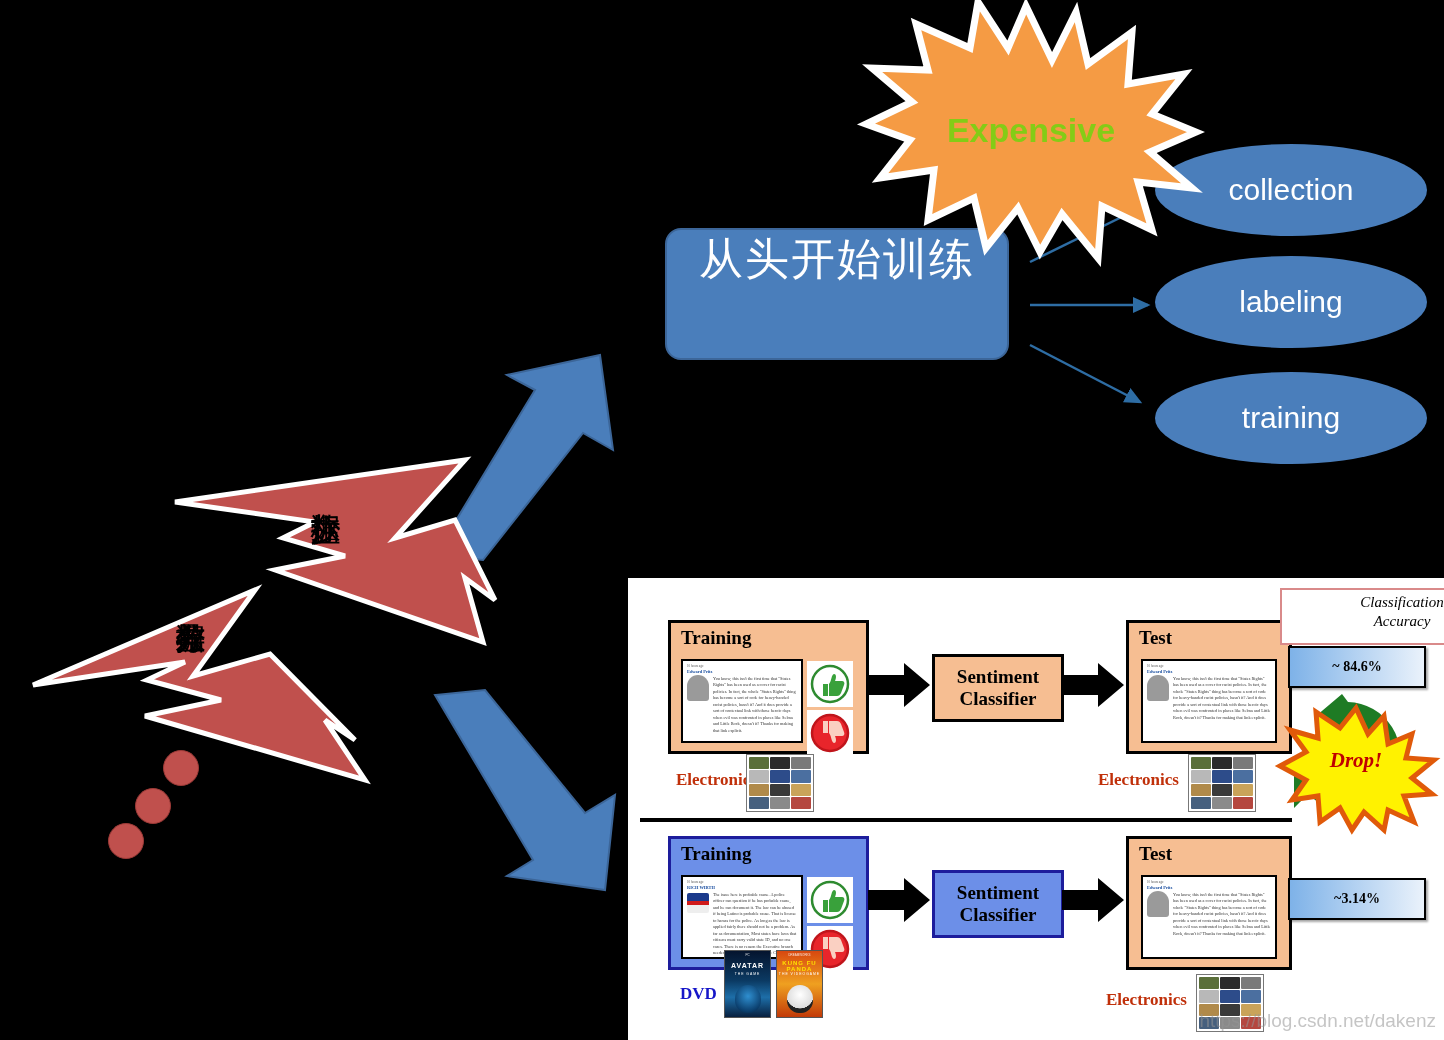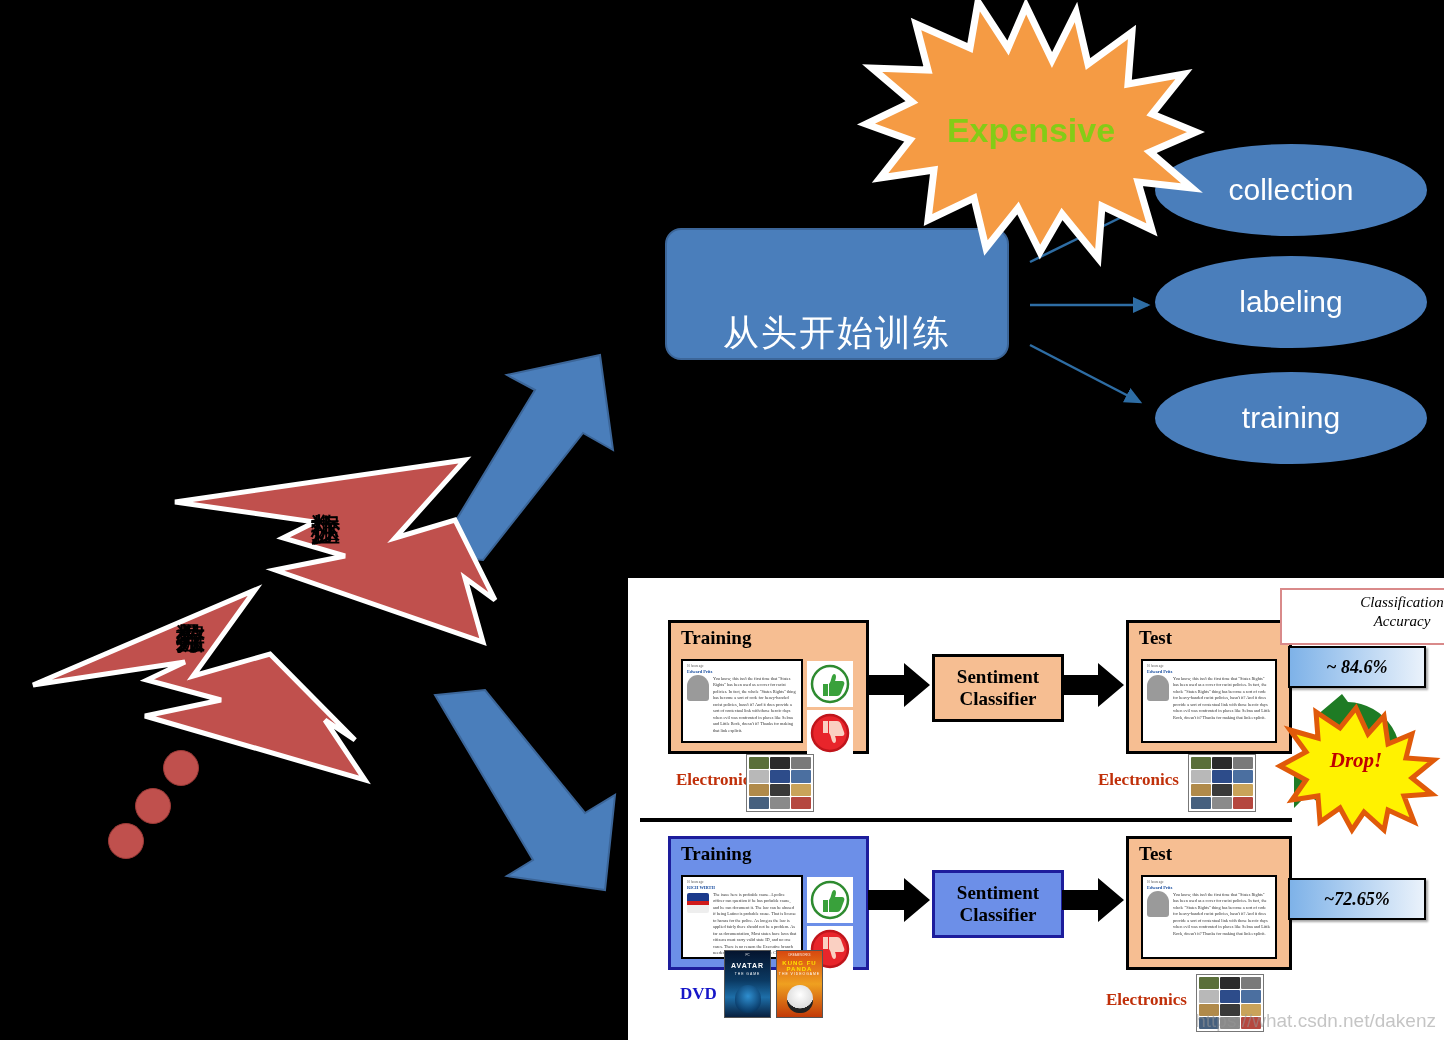--- a/index.html
+++ b/index.html
@@ -11,22 +11,22 @@
   #stage{position:absolute;left:0;top:0;width:1444px;height:1040px;background:#000;}
 
   
   .abs{position:absolute;}
 
   
   .scratch-box{
     left:665px;top:228px;width:340px;height:128px;
     background:#4A7EBB;border:2px solid #3C6699;border-radius:16px;
     box-shadow:3px 3px 5px rgba(0,0,0,.55);
-    display:flex;align-items:flex-end;justify-content:center;
-    color:#fff;font-size:36px;letter-spacing:2px;
+    display:flex;align-items:flex-start;justify-content:center;
+    color:#fff;font-size:44px;letter-spacing:2px;
     font-family:"DejaVu Sans","Liberation Sans",sans-serif;
     z-index:4;
   }
 
   
   .starburst{
     left:866px;top:2px;width:330px;height:256px;z-index:6;
   }
   .starburst svg{display:block;width:100%;height:100%;overflow:visible;}
   .star-label{
@@ -159,24 +159,23 @@
 
   
   .acc-header{
     position:absolute;border:2px solid #D98A8A;background:#fff;
     font-family:"Liberation Serif", serif;font-style:italic;font-size:15px;color:#000;
     text-align:center;line-height:1.25;padding-top:3px;
   }
   .acc-box{
     position:absolute;border:2px solid #000;
     background:linear-gradient(90deg,#7EB2E8,#EAF2FB);
-    font-family:"Liberation Serif", serif;font-weight:bold;font-size:18px;color:#000;
+    font-family:"Liberation Serif", serif;font-weight:bold;font-size:14px;color:#000;
     display:flex;align-items:center;justify-content:center;
     box-shadow:2px 2px 2px rgba(0,0,0,.35);
-    font-style:italic;
   }
   .drop-wrap{position:absolute;}
   .drop-wrap svg{display:block;overflow:visible;}
   .drop-label{
     position:absolute;left:0;top:0;width:100%;height:100%;
     display:flex;align-items:center;justify-content:center;
     font-family:"Liberation Serif", serif;font-style:italic;font-weight:bold;font-size:21px;
     color:#C00000;pointer-events:none;text-align:right;
   }
 
@@ -425,18 +424,18 @@
     <div class="acc-box" style="left:660px;top:68px;width:134px;height:38px;">~ 84.6%</div>
 
     <div class="drop-wrap" style="left:648px;top:112px;width:160px;height:140px;">
       <svg viewBox="0 0 160 140" width="160" height="140">
         <path d="M72,12 a54,54 0 1,1 -40,92 l-14,14 l0,-34 l30,8 l-12,12 a38,38 0 1,0 30,-72 l0,16 l-26,-22 l26,-22 z" fill="#1E7B24"></path>
         <polygon points="80,18 92,44 108,26 112,54 136,44 130,68 158,70 136,88 156,104 128,106 138,132 112,120 108,140 88,122 76,140 64,118 44,132 42,106 16,110 30,90 4,76 30,62 14,40 42,48 40,22 64,38" fill="#FFF200" stroke="#E05A0A" stroke-width="5" stroke-linejoin="miter"></polygon>
       </svg>
       <div class="drop-label">Drop!</div>
     </div>
 
-    <div class="acc-box" style="left:660px;top:300px;width:134px;height:38px;">~72.65%</div>
-
-    <div class="watermark">https://what.csdn.net/dakenz</div>
+    <div class="acc-box" style="left:660px;top:300px;width:134px;height:38px;">~3.14%</div>
+
+    <div class="watermark">https://blog.csdn.net/dakenz</div>
   </div>
 
 </div>
 
 </body></html>

